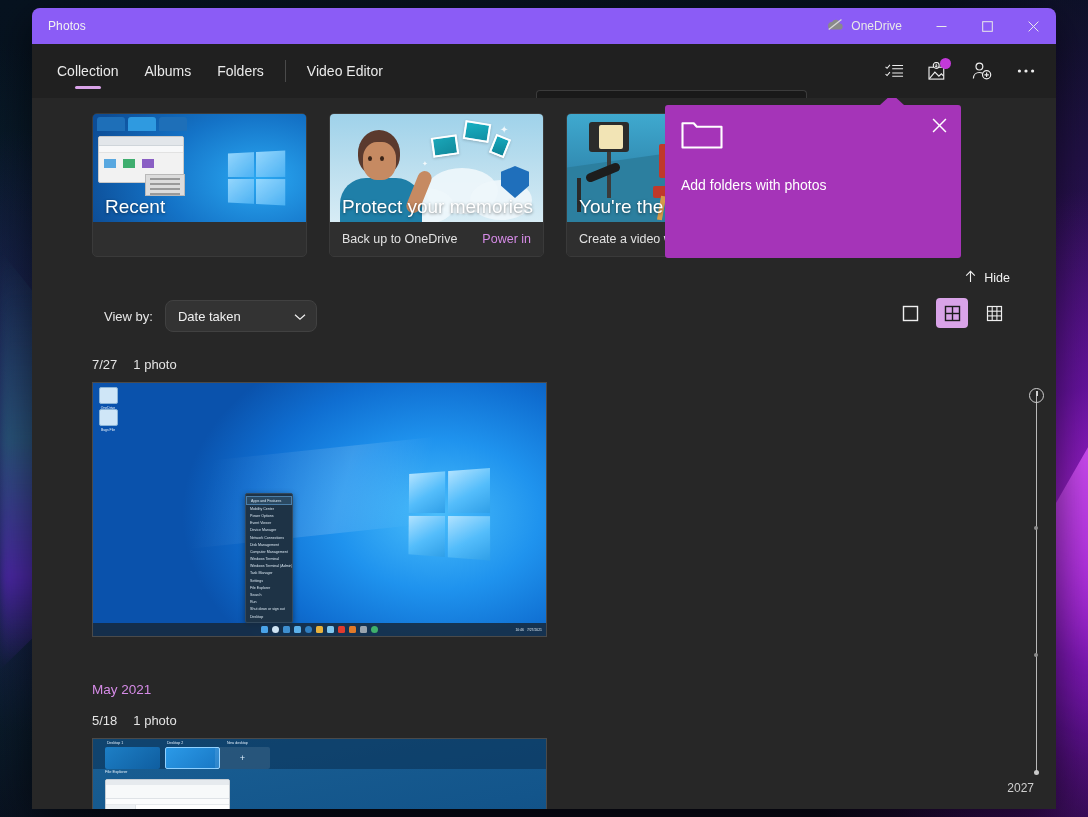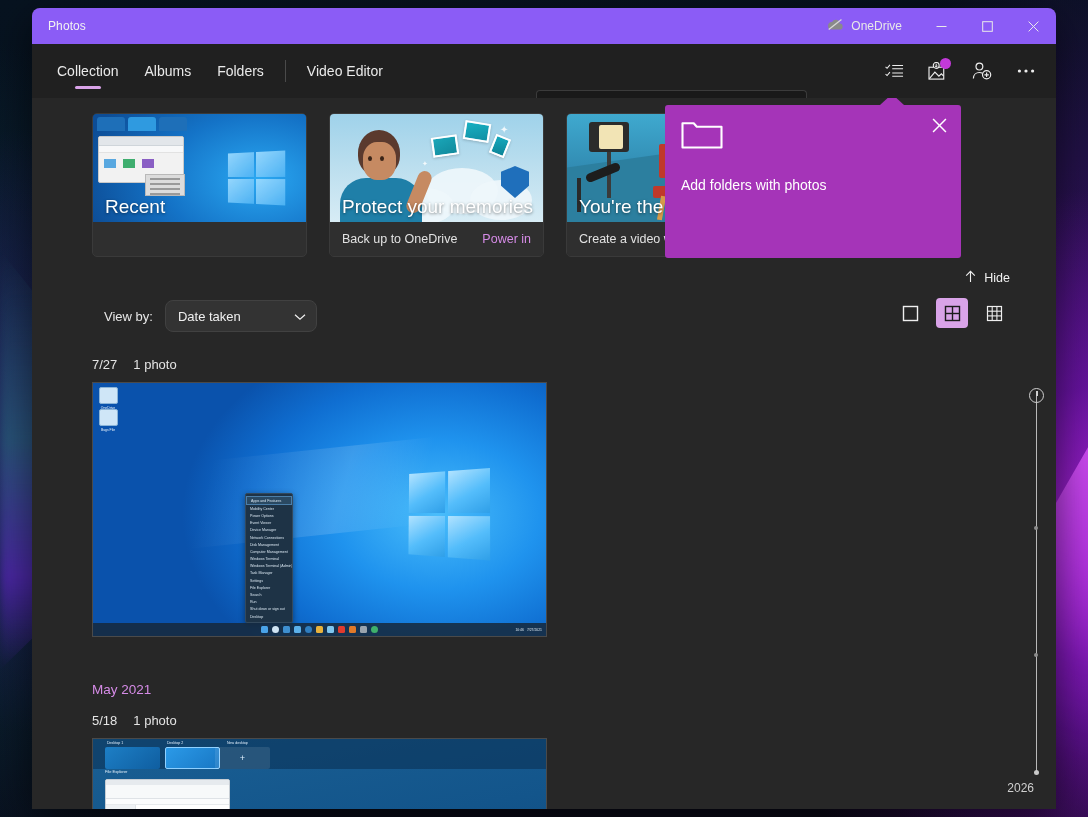--- a/index.html
+++ b/index.html
@@ -729,15 +729,15 @@
       </div>
     </div>
 
     <div class="timeline">
       <div class="tl-line"></div>
       <div class="tl-thumb"></div>
       <div class="tl-dot" style="top:140px;"></div>
       <div class="tl-dot" style="top:267px;"></div>
       <div class="tl-end"></div>
     </div>
-    <div class="tl-year">2026</div>
+    <div class="tl-year">2027</div>
   </div>
 </div>
 
 </body></html>

